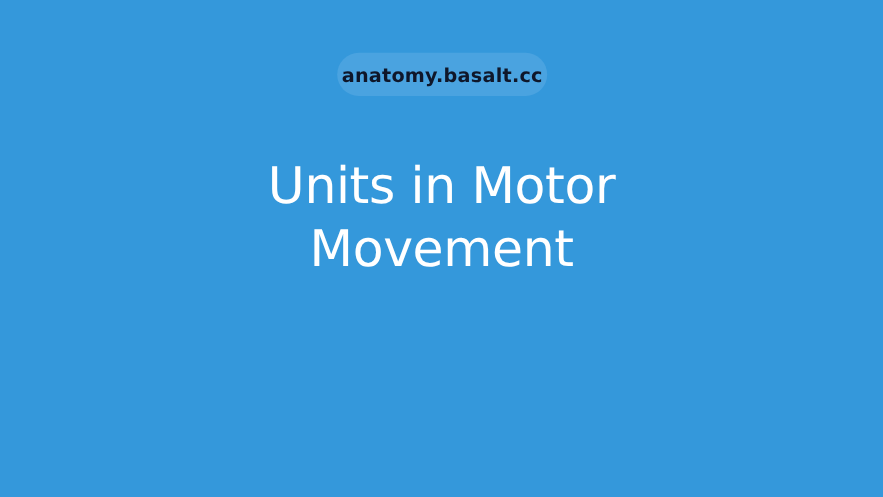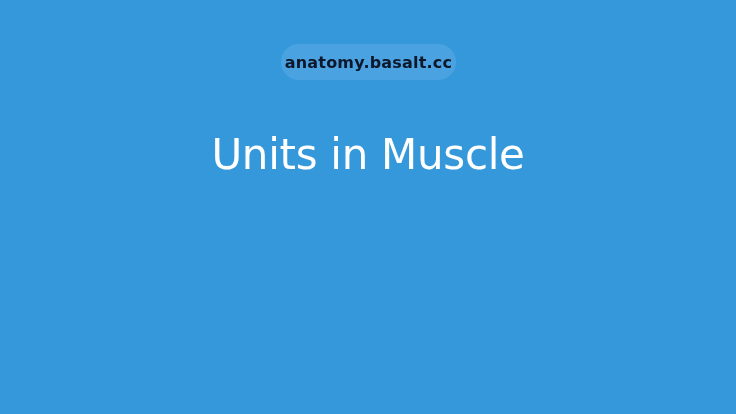--- a/index.html
+++ b/index.html
@@ -36,14 +36,15 @@
       letter-spacing: -0.3px;
     }
     .title span { display: block; }
   </style>
 </head>
 <body>
 
 <a class="pill">anatomy.basalt.cc</a>
 
 <h1 class="title">
-  <span>Units in Muscle</span>
+  <span>Units in Motor</span>
+  <span>Movement</span>
 </h1>
 
 </body></html>

